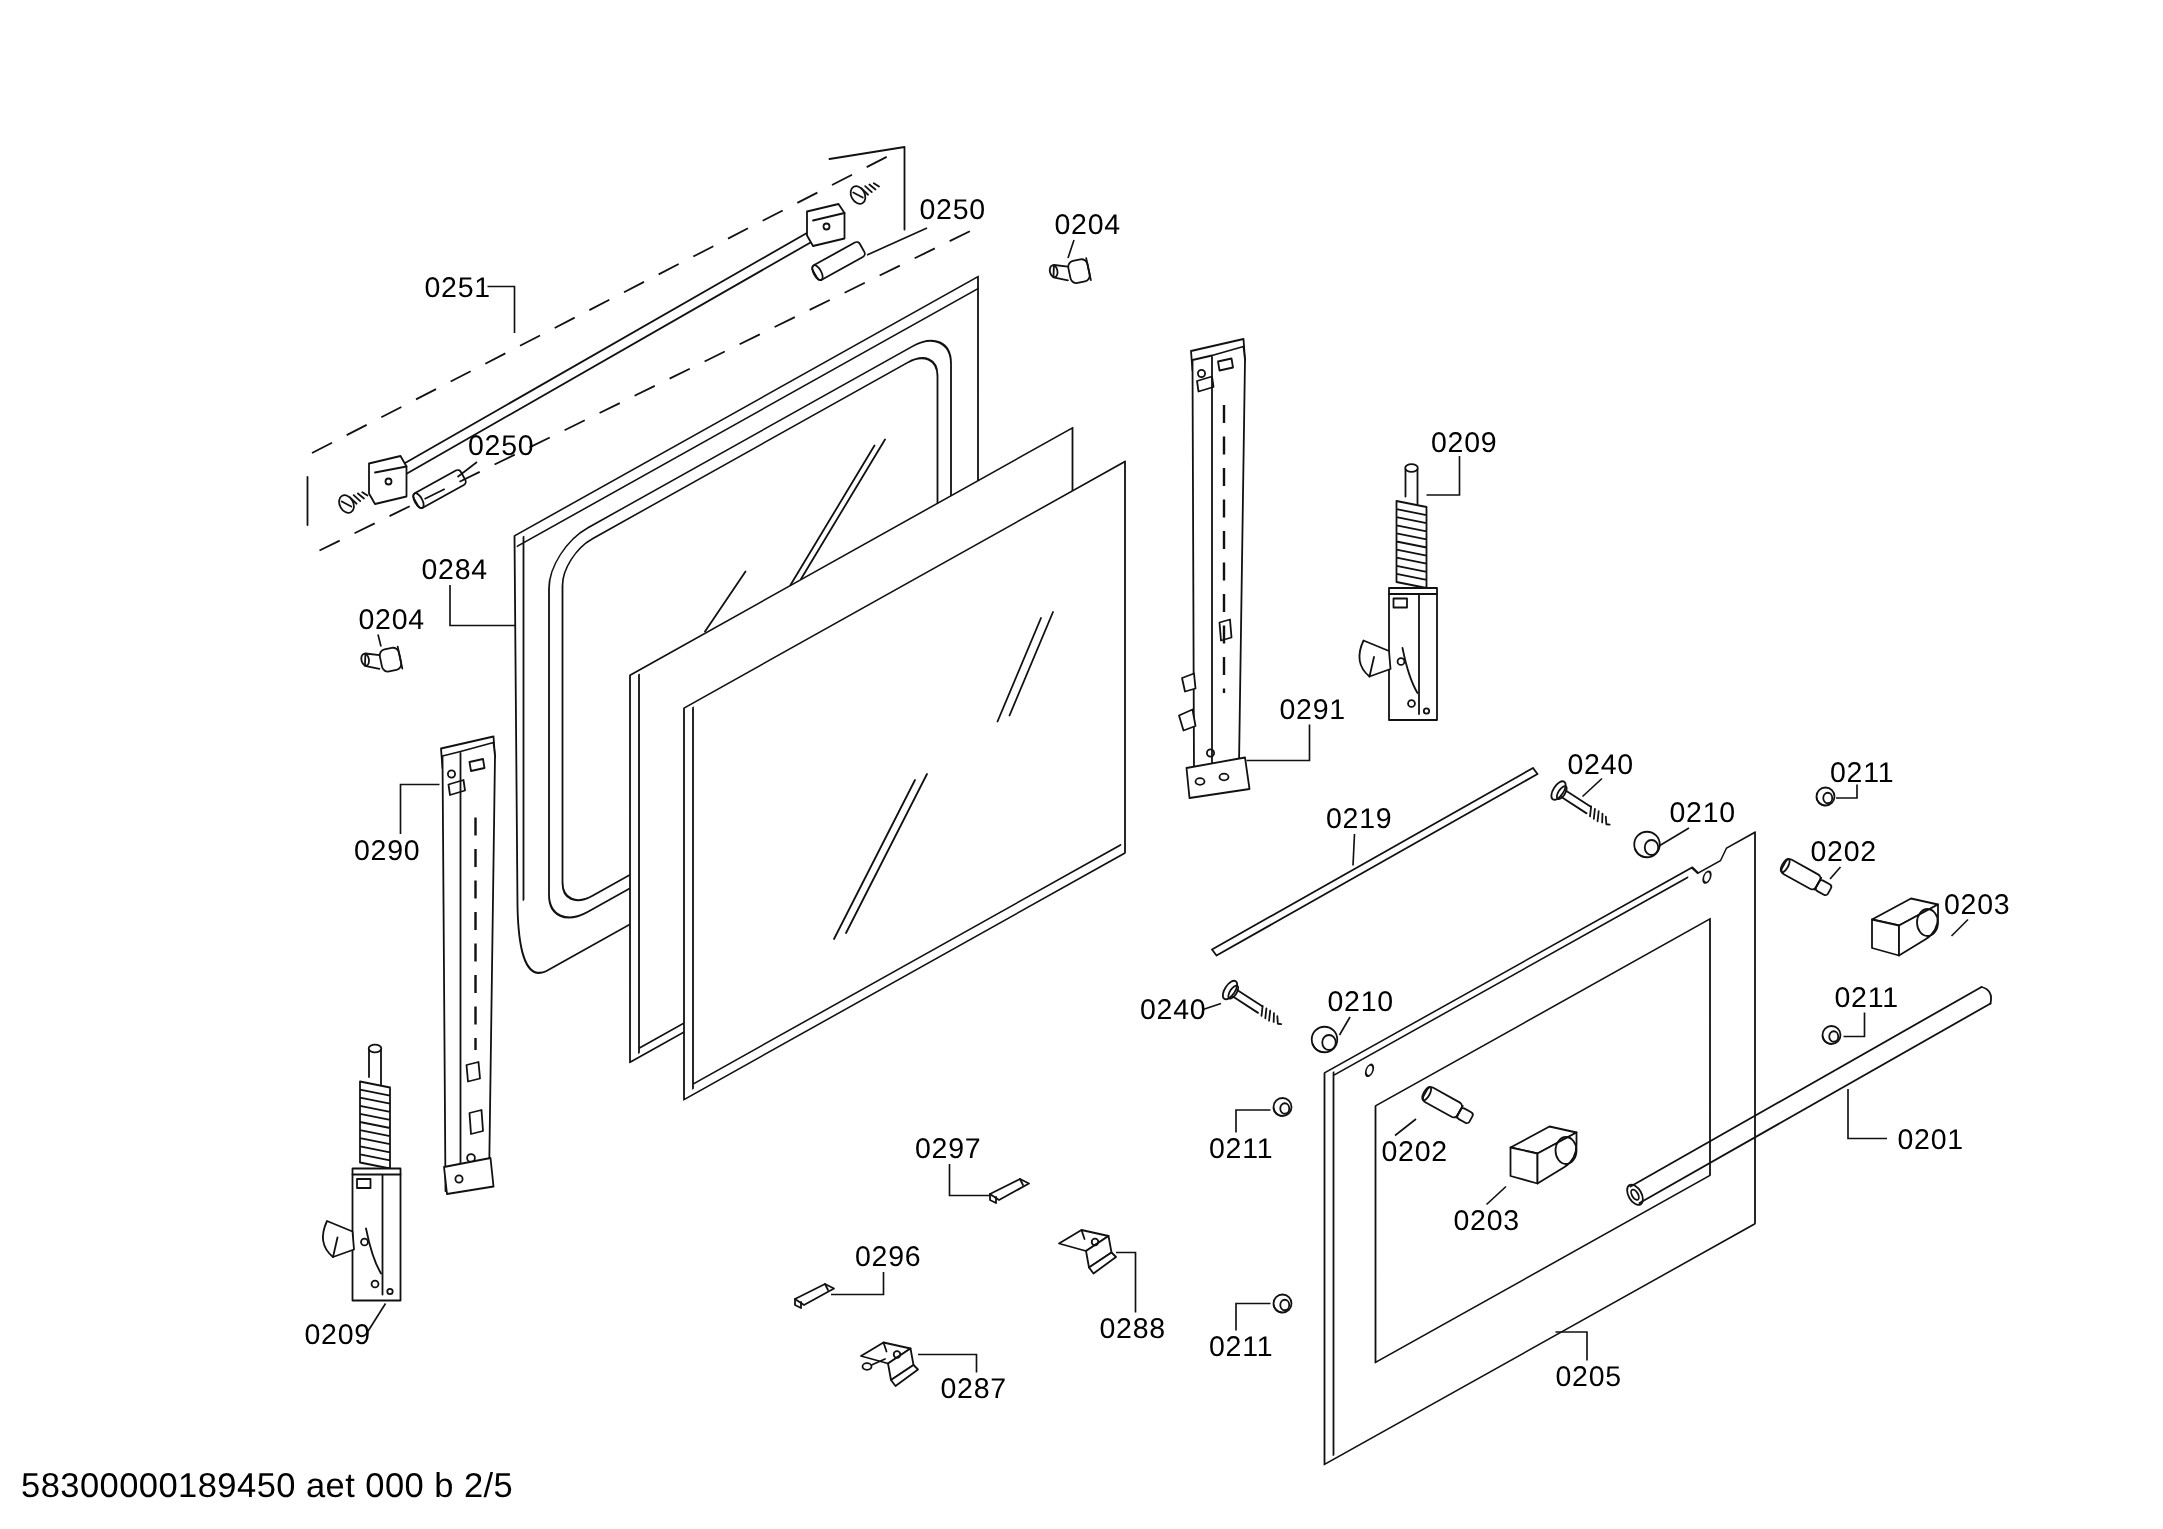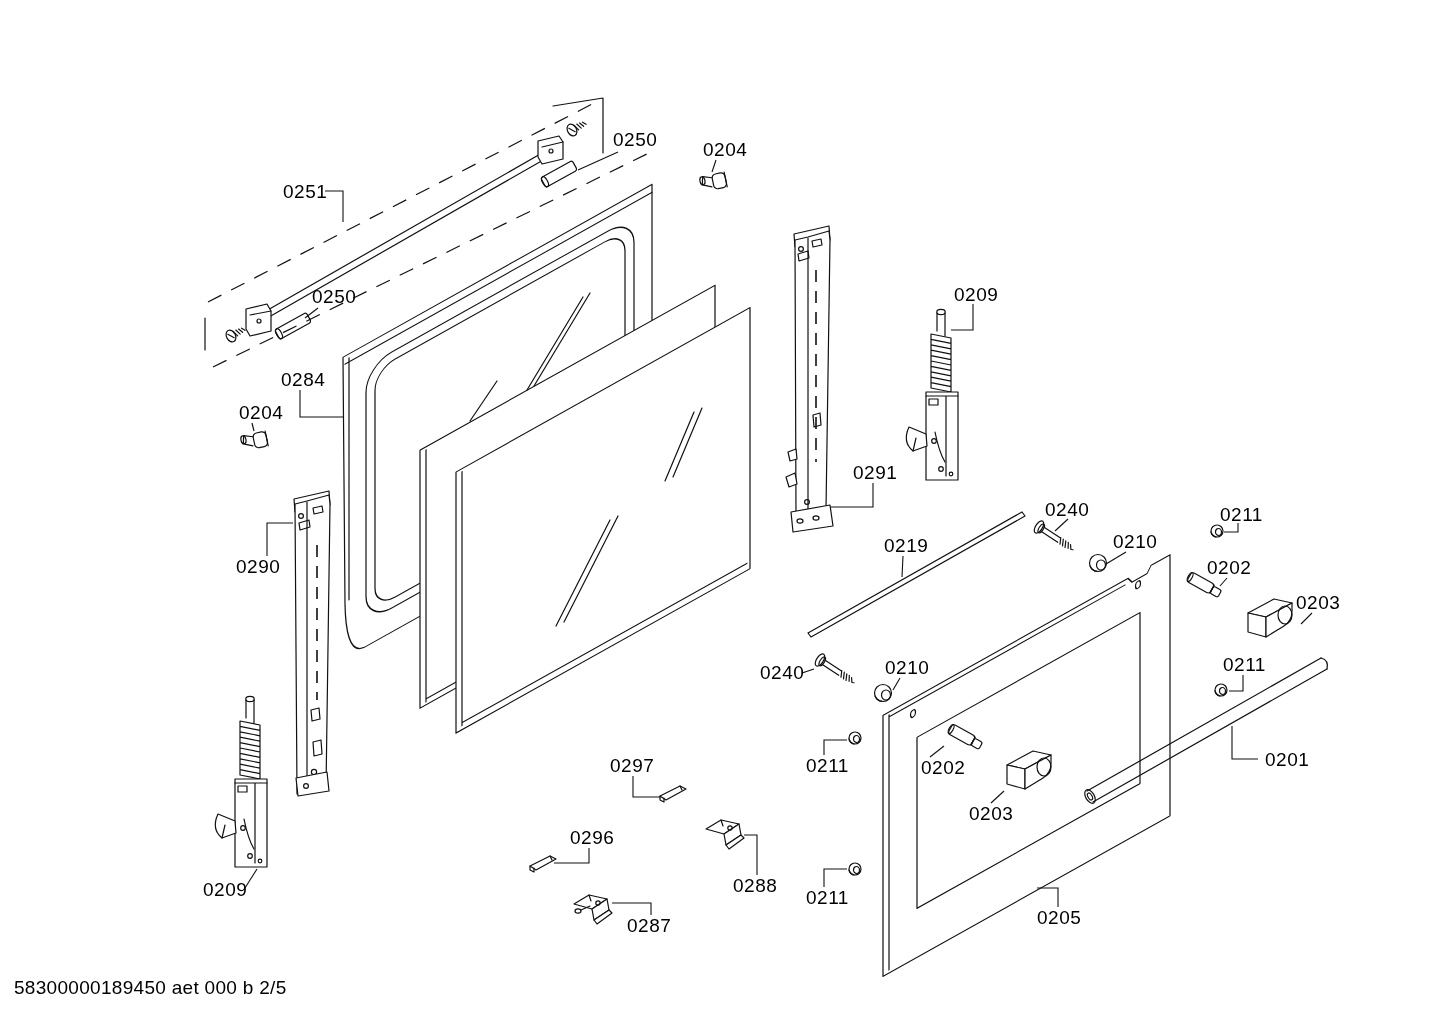--- a/index.html
+++ b/index.html
@@ -5,21 +5,21 @@
   html,body{margin:0;padding:0;background:#e8e8e8;}
   .stage{position:relative;width:1442px;height:1019px;background:#fff;overflow:hidden;
          font-family:"Liberation Sans",sans-serif;}
   svg{position:absolute;left:0;top:0;}
   .ln{fill:none;stroke:#111;stroke-width:1.2;stroke-linejoin:round;stroke-linecap:round;}
   .fw{fill:#fff;stroke:#111;stroke-width:1.2;stroke-linejoin:round;}
   .dash{fill:none;stroke:#111;stroke-width:1.2;stroke-dasharray:15 11;}
   .dashslot{fill:none;stroke:#111;stroke-width:1.6;stroke-dasharray:12 9;}
   .leader{fill:none;stroke:#111;stroke-width:1.1;}
   .part-label{font-family:"Liberation Sans",sans-serif;font-size:19px;fill:#000;letter-spacing:.5px;}
-  .footer{position:absolute;left:14px;top:977px;font-size:19px;color:#000;
+  .footer{position:absolute;left:14px;top:977px;font-size:23px;color:#000;
           font-family:"Liberation Sans",sans-serif;letter-spacing:.3px;}
 </style>
 </head>
 <body>
 
 <div class="stage">
 <svg width="1442" height="1019" viewBox="0 0 1442 1019">
 
   <defs>
 

